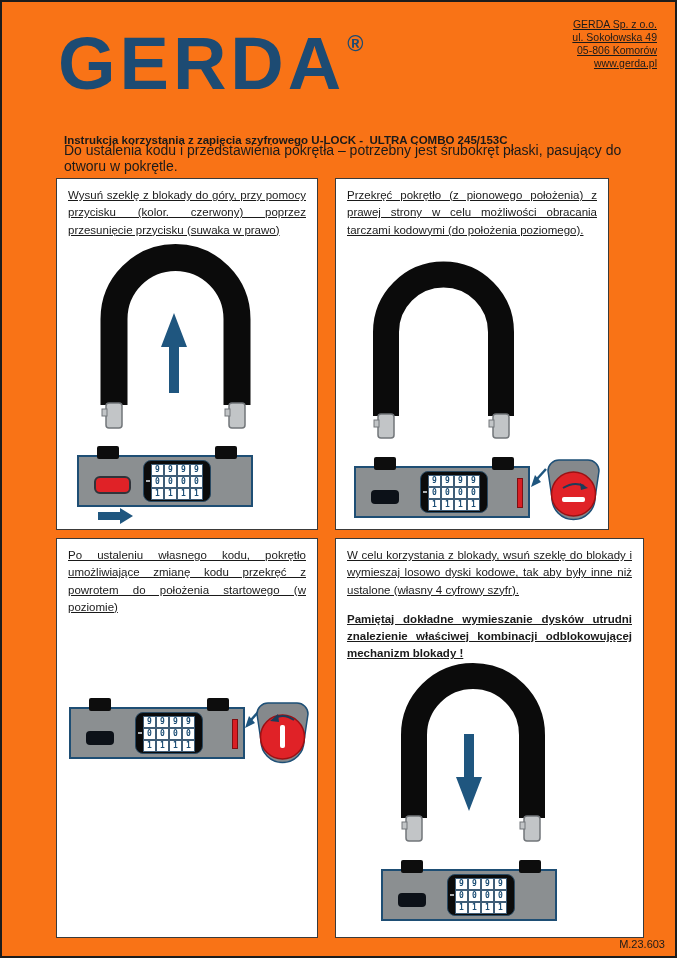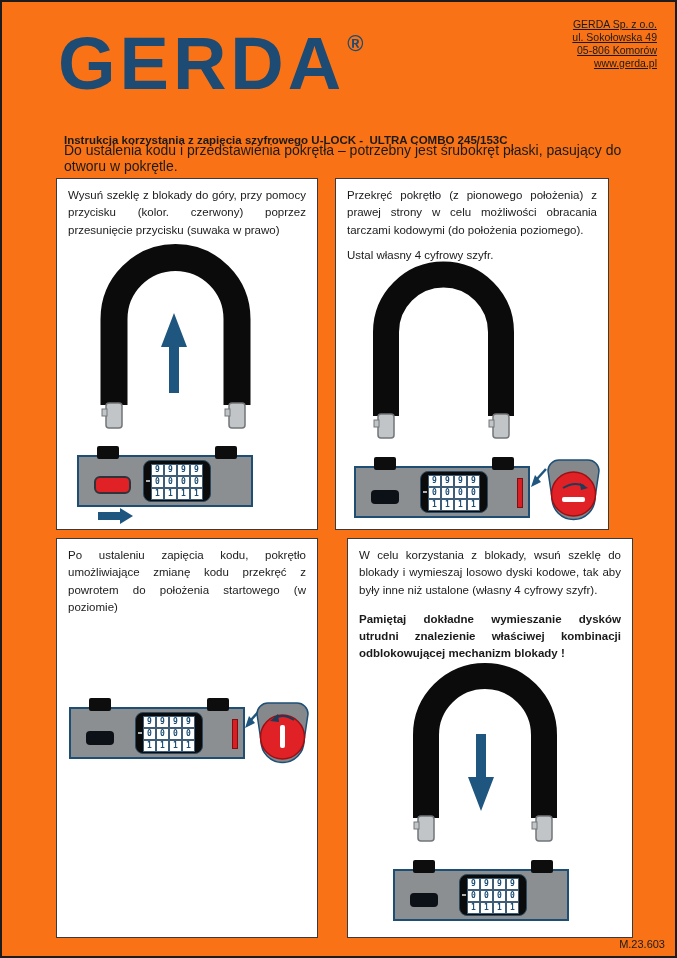--- a/index.html
+++ b/index.html
@@ -22,25 +22,25 @@
   }
   
   .doc-title {
     position:absolute; left:64px; top:114px; width:580px;
     font-size:11.5px; font-weight:bold; white-space:pre-wrap;margin-top:20px;
   }
   .doc-sub {
     position:absolute; left:64px; top:142px; width:600px; font-size:14px;
   }
   
-  .panel { position:absolute; border:1.5px solid #3a3a3a; background:#fff; box-sizing:border-box; }
+  .panel { position:absolute; border:1.5px solid #3a3a3a; background:#fff; box-sizing:border-box;text-decoration:underline; }
   .p1 { left:56px;  top:178px; width:262px; height:352px; }
   .p2 { left:335px; top:178px; width:274px; height:352px; }
   .p3 { left:56px;  top:538px; width:262px; height:400px; }
-  .p4 { left:347px; top:538px; width:286px; height:400px; }
+  .p4 { left:335px; top:538px; width:309px; height:400px; }
   .panel p {
     margin:8px 11px 0 11px; font-size:11.5px; line-height:1.5;
     text-align:justify;
   }
   .panel p.warn { font-weight:bold; margin-top:12px; }
   .illu { position:absolute; left:0; top:0; pointer-events:none; }
   
   .lock-body {
     position:absolute; width:176px; height:52px; box-sizing:border-box;
     background:#8b8f91; border:2px solid #1e4e74;
@@ -113,21 +113,20 @@
             <span class="dial-cell">1</span>
             <span class="dial-cell">1</span>
             <span class="dial-cell">1</span>
           </div>
       </div>
     </div>
   </div>
 
   <div class="panel p2">
     <p>Przekręć pokrętło (z pionowego położenia)  z prawej strony w celu możliwości obracania tarczami kodowymi (do położenia poziomego).</p>
-    <p style="text-align:left;">Ustal własny 4 cyfrowy szyfr.</p>
     <svg class="illu" width="274" height="352" viewBox="0 0 274 352">
       <path d="M50,237 V153 A57.5,57.5 0 0 1 165,153 V237" fill="none" stroke="#0b0b0b" stroke-width="26"></path>
       <g>
         <rect x="42" y="235" width="16" height="24" rx="3" fill="#c2c5c7" stroke="#72767a" stroke-width="1.5"></rect>
         <rect x="38" y="241" width="5" height="7" fill="#c2c5c7" stroke="#72767a" stroke-width="1"></rect>
       </g>
       <g>
         <rect x="157" y="235" width="16" height="24" rx="3" fill="#c2c5c7" stroke="#72767a" stroke-width="1.5"></rect>
         <rect x="153" y="241" width="5" height="7" fill="#c2c5c7" stroke="#72767a" stroke-width="1"></rect>
       </g>
@@ -164,21 +163,21 @@
             <span class="dial-cell">1</span>
             <span class="dial-cell">1</span>
             <span class="dial-cell">1</span>
           </div>
       </div>
       <div class="red-strip"></div>
     </div>
   </div>
 
   <div class="panel p3">
-    <p>Po ustaleniu zapięcia kodu, pokrętło umożliwiające zmianę kodu przekręć z powrotem do położenia startowego (w poziomie)</p>
+    <p>Po ustaleniu własnego kodu, pokrętło umożliwiające zmianę kodu przekręć z powrotem do położenia startowego (w poziomie)</p>
     <svg class="illu" width="262" height="400" viewBox="0 0 262 400">
       <g>
         <path d="M203,171 L194,181" stroke="#1f567f" stroke-width="2.5" fill="none"></path>
         <polygon points="188,189 198,184 192,177" fill="#1f567f"></polygon>
       </g>
       <g>
         <path d="M200,175 A11,11 0 0 1 211,164 H240 A11,11 0 0 1 251,175 L247,202 A21.5,21.5 0 0 1 204,202 Z" fill="#85898c" stroke="#1d4f76" stroke-width="1.5"></path>
         <circle cx="225.5" cy="198" r="22" fill="#e02227" stroke="#9c1013" stroke-width="1.5"></circle>
         <rect x="223" y="186" width="5" height="23" rx="2" fill="#ffffff"></rect>
         <g>

